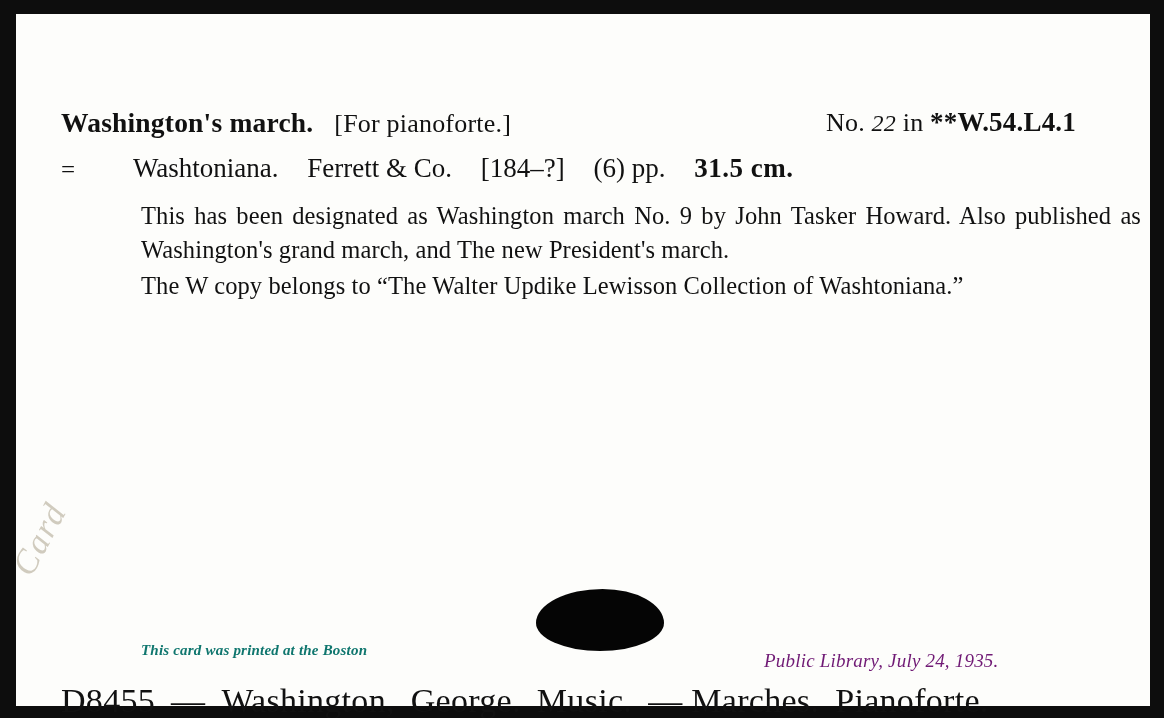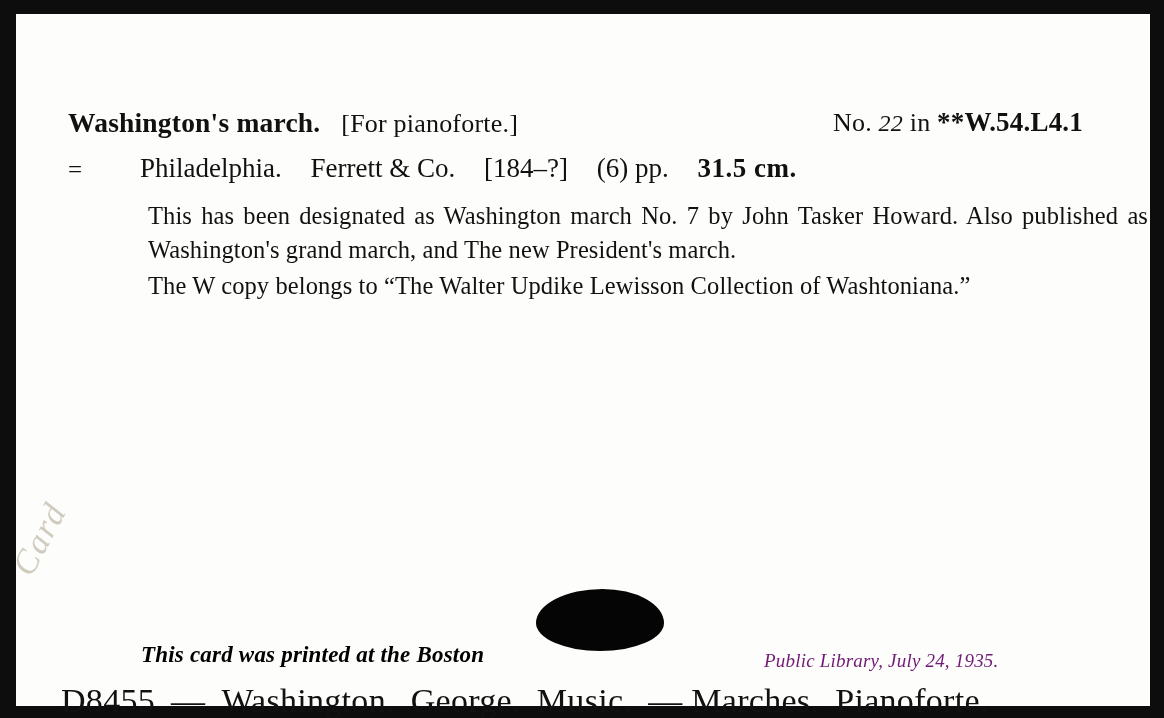--- a/index.html
+++ b/index.html
@@ -31,21 +31,21 @@
     left: 16px;
     top: 14px;
     width: 1134px;
     height: 692px;
     background: #fdfdfb;
   }
 
   
   .entry {
     position: absolute;
-    left: 52px;
+    left: 45px;
     top: 95px;
     width: 1080px;
   }
   .line {
     white-space: nowrap;
     line-height: 1.0;
   }
   .l1 {
     font-size: 27px;
     letter-spacing: 0.2px;
@@ -133,23 +133,23 @@
     border-radius: 52% 48% 50% 50% / 55% 55% 45% 45%;
   }
 
   
   .footnote-left {
     position: absolute;
     left: 125px;
     top: 628px;
     font-style: italic;
     font-weight: bold;
-    font-size: 23px;
+    font-size: 15px;
     letter-spacing: 0.2px;
-    color: #000000;
+    color: #0f766e;
   }
   .footnote-right {
     position: absolute;
     left: 748px;
     top: 636px;
     font-style: italic;
     font-size: 19px;
     letter-spacing: 0.2px;
     color: #701a75;
   }
@@ -186,29 +186,29 @@
           <span>No.</span>
           <span class="num-italic">22</span>
           <span>in</span>
           <span class="cn-bold">**W.54.L4.1</span>
         </span>
       </div>
 
       <div class="line l2">
         <span class="dash-eq">=</span>
         <span class="l2-body">
-          <span class="seg">Philadelphia.</span>
+          <span class="seg">Washtoniana.</span>
           <span class="seg">Ferrett &amp; Co.</span>
           <span class="seg">[184–?]</span>
           <span class="seg">(6) pp.</span>
           <span class="seg bold-size">31.5 cm.</span>
         </span>
       </div>
 
-      <div class="para">This has been designated as Washington march No. 7 by John Tasker Howard.  Also published as Washington's grand march, and The new President's march.</div>
+      <div class="para">This has been designated as Washington march No. 9 by John Tasker Howard.  Also published as Washington's grand march, and The new President's march.</div>
 
       <div class="para second">The W copy belongs to “The Walter Updike Lewisson Collection of Washtoniana.”</div>
     </div>
 
     <div class="pencil">Card</div>
 
     <div class="blob"></div>
 
     <div class="footnote-left">This card was printed at the Boston</div>
 

